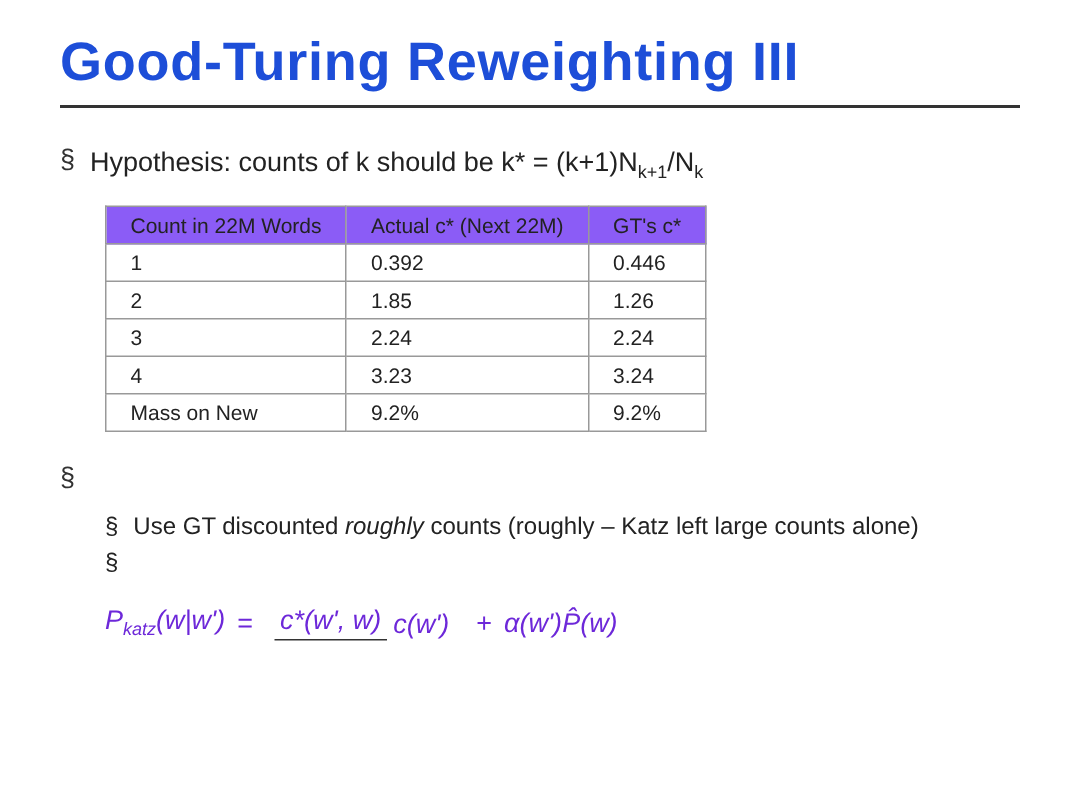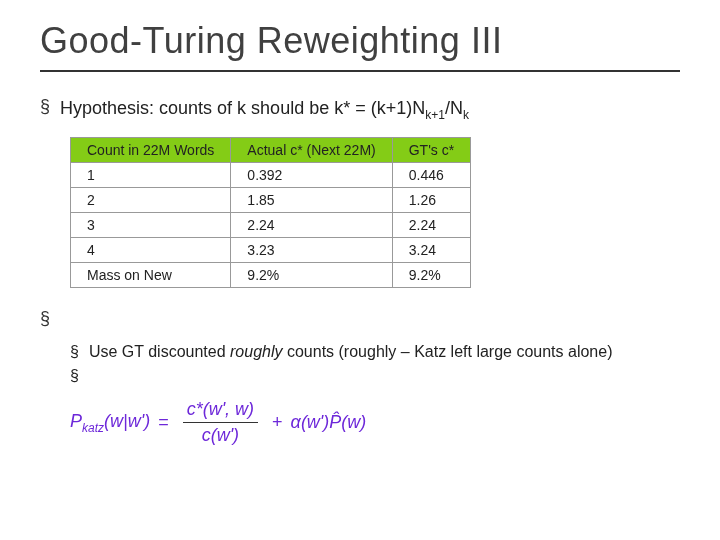--- a/index.html
+++ b/index.html
@@ -8,22 +8,22 @@
       background: #ffffff;
       font-family: Arial, Helvetica, sans-serif;
       width: 720px;
       height: 540px;
       overflow: hidden;
       padding: 20px 40px;
     }
 
     .title {
       font-size: 36px;
-      font-weight: normal;
-      color: #404040;
+      font-weight: bold;
+      color: #1d4ed8;
       margin-bottom: 8px;
       letter-spacing: 0.5px;
     }
 
     .divider {
       border: none;
       border-top: 2px solid #333;
       margin-bottom: 24px;
     }
 
@@ -65,21 +65,21 @@
 
     .data-table th, .data-table td {
       border: 1px solid #999;
       padding: 4px 16px;
       text-align: left;
       color: #222;
     }
 
     .data-table th {
       font-weight: normal;
-      background: #84cc16;
+      background: #8b5cf6;
     }
 
     .sub-bullet {
       display: flex;
       align-items: flex-start;
       font-size: 16px;
       color: #222;
       margin-left: 30px;
       margin-bottom: 6px;
     }
@@ -101,21 +101,21 @@
     }
 
     .formula-container {
       display: inline-flex;
       align-items: center;
       font-size: 18px;
     }
 
     .fraction {
       display: inline-flex;
-      flex-direction: column;
+      flex-direction: row;
       align-items: center;
       vertical-align: middle;
       margin: 0 6px;
     }
 
     .fraction .numerator {
       border-bottom: 1px solid #333;
       padding: 0 4px 2px 4px;
       font-style: italic;
     }

